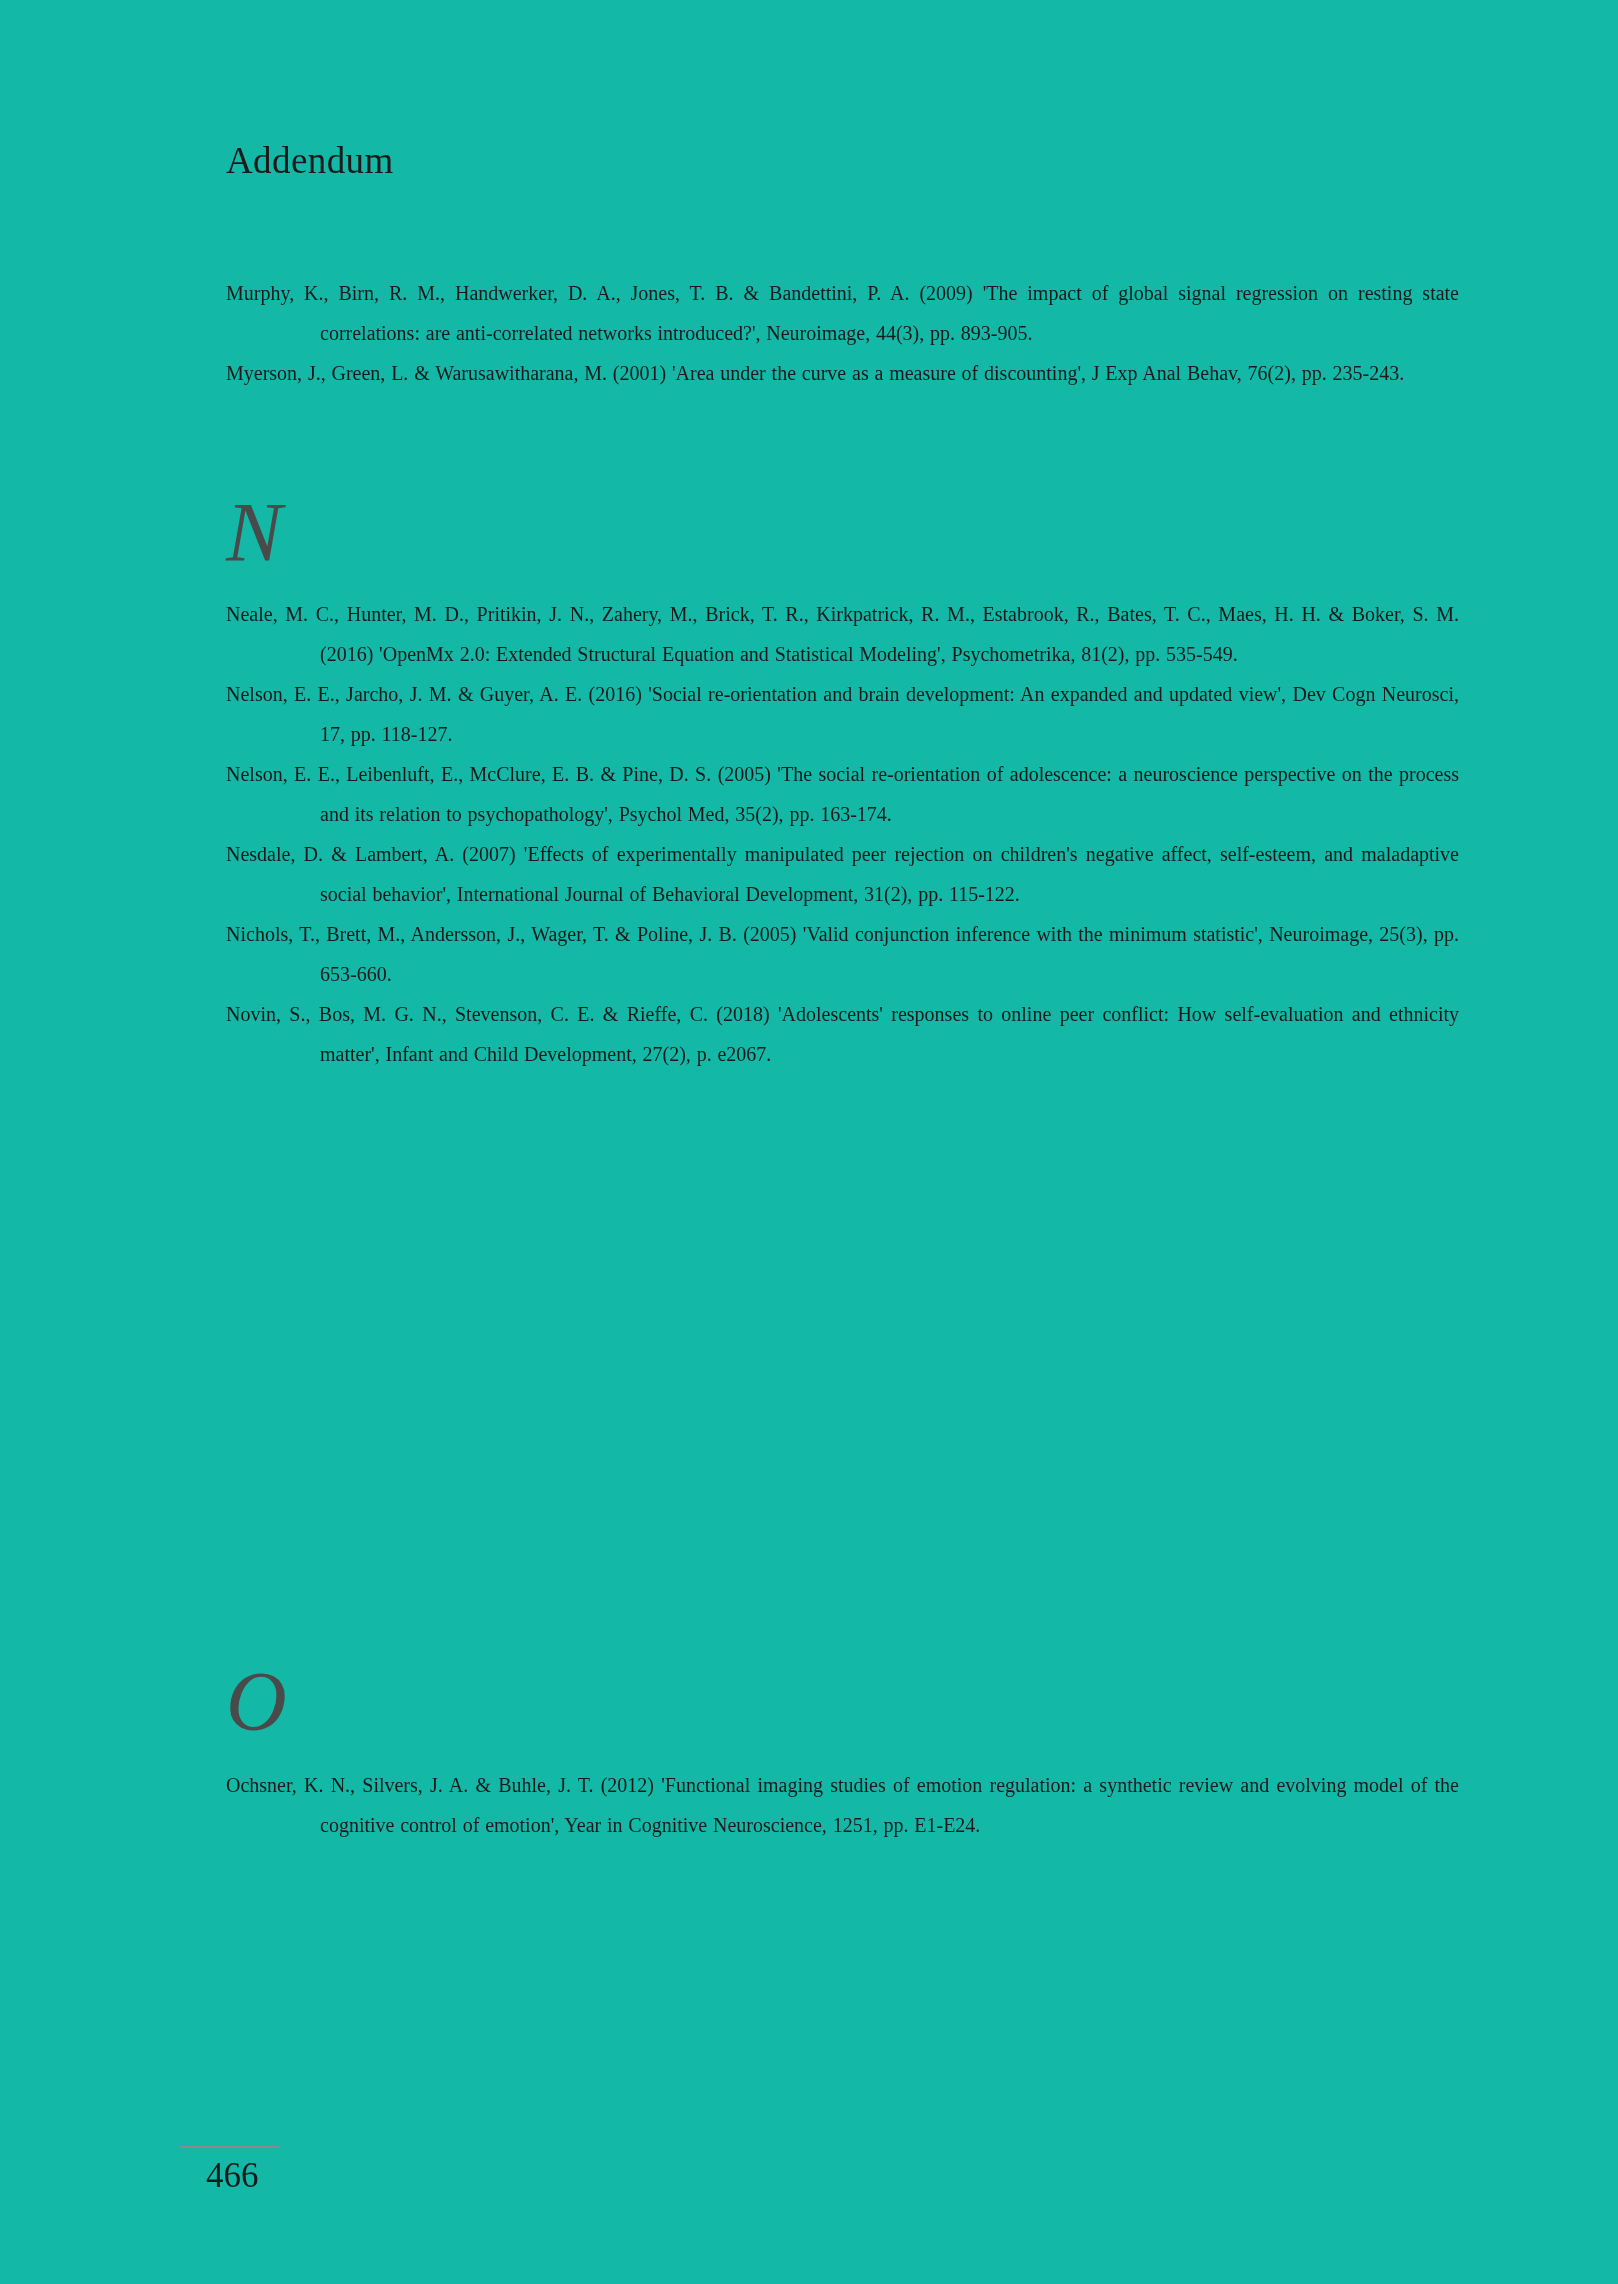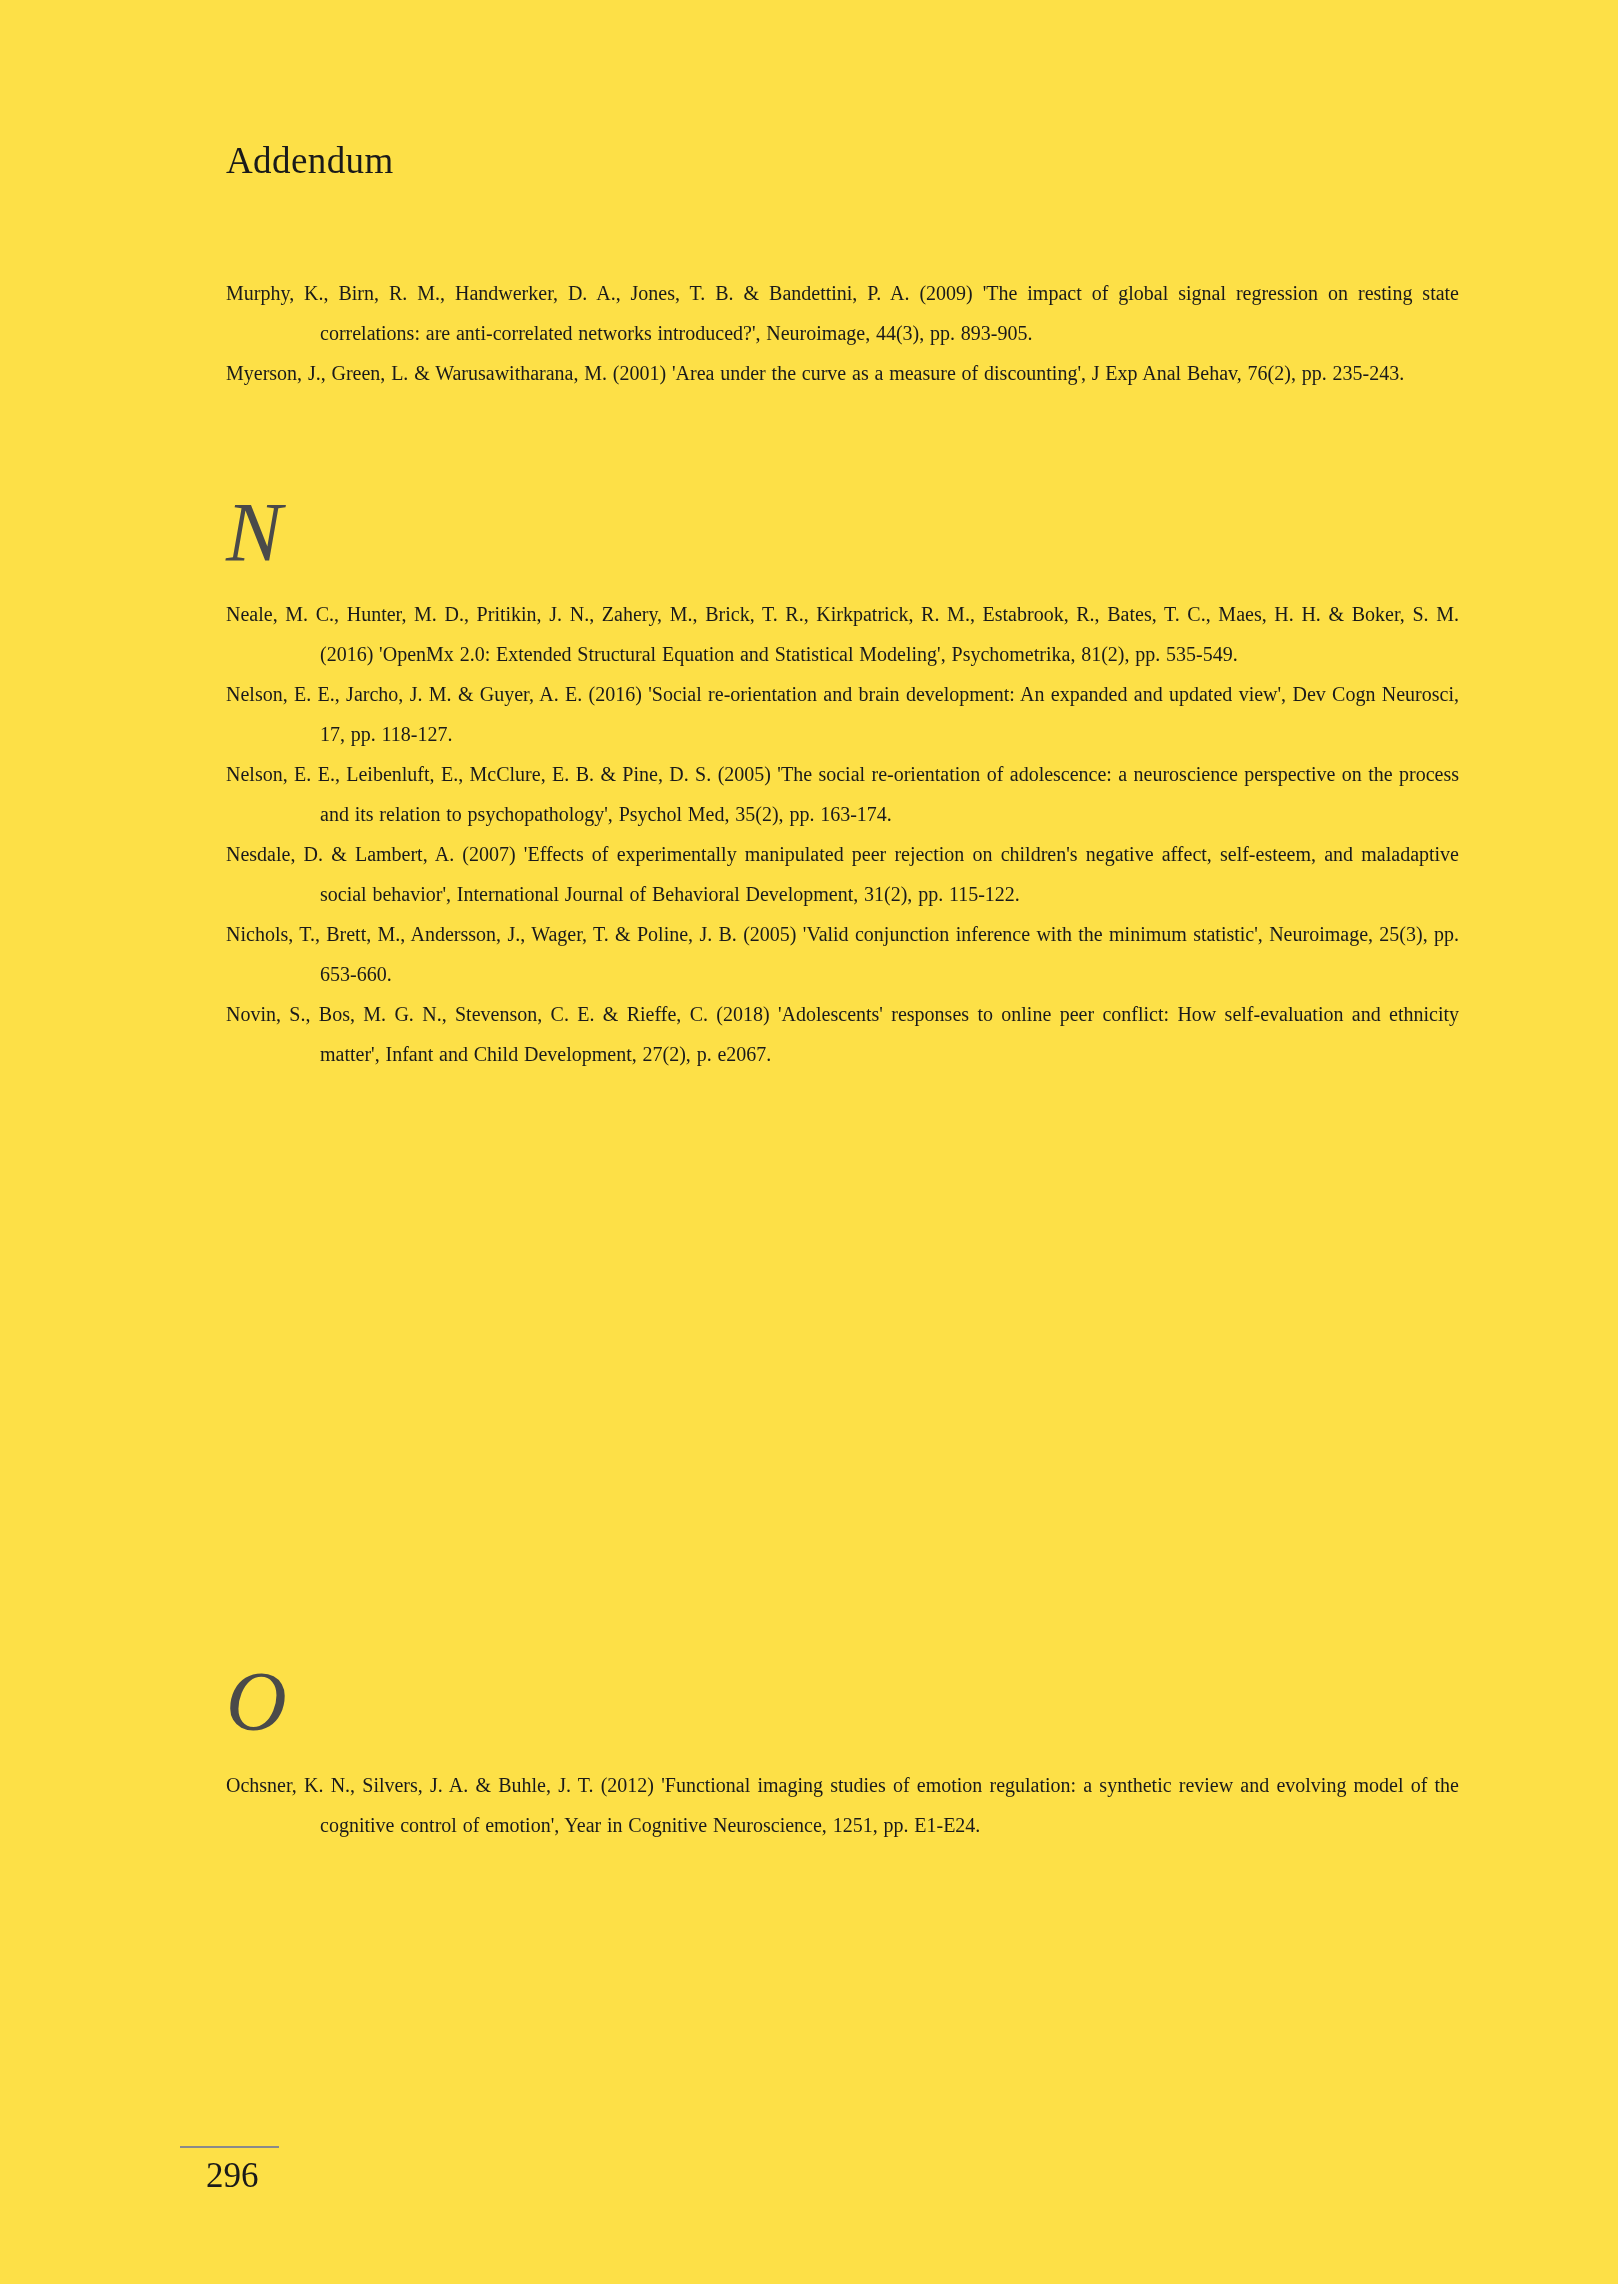--- a/index.html
+++ b/index.html
@@ -5,21 +5,21 @@
 <style>
   html, body {
     margin: 0;
     padding: 0;
     background: #ffffff;
   }
   .page {
     position: relative;
     width: 1619px;
     height: 2284px;
-    background: #fde047;
+    background: #14b8a6;
     overflow: hidden;
     font-family: "Liberation Serif", serif;
     color: #1a1a1a;
   }
   .doc-header {
     position: absolute;
     left: 226px;
     top: 142px;
     margin: 0;
     font-size: 37px;
@@ -109,16 +109,16 @@
     <div class="section-letter sec-o">O</div>
 
     <div class="ref-group g2">
         <p class="ref">Ochsner, K. N., Silvers, J. A. &amp; Buhle, J. T. (2012) 'Functional imaging studies of emotion regulation: a synthetic review and evolving model of the cognitive control of emotion', Year in Cognitive Neuroscience, 1251, pp. E1-E24.</p>
       </div>
 
   </div>
 
   <div class="footer-rule"></div>
 
-  <div class="page-number">296</div>
+  <div class="page-number">466</div>
 
 </div>
 
 
 </body></html>

